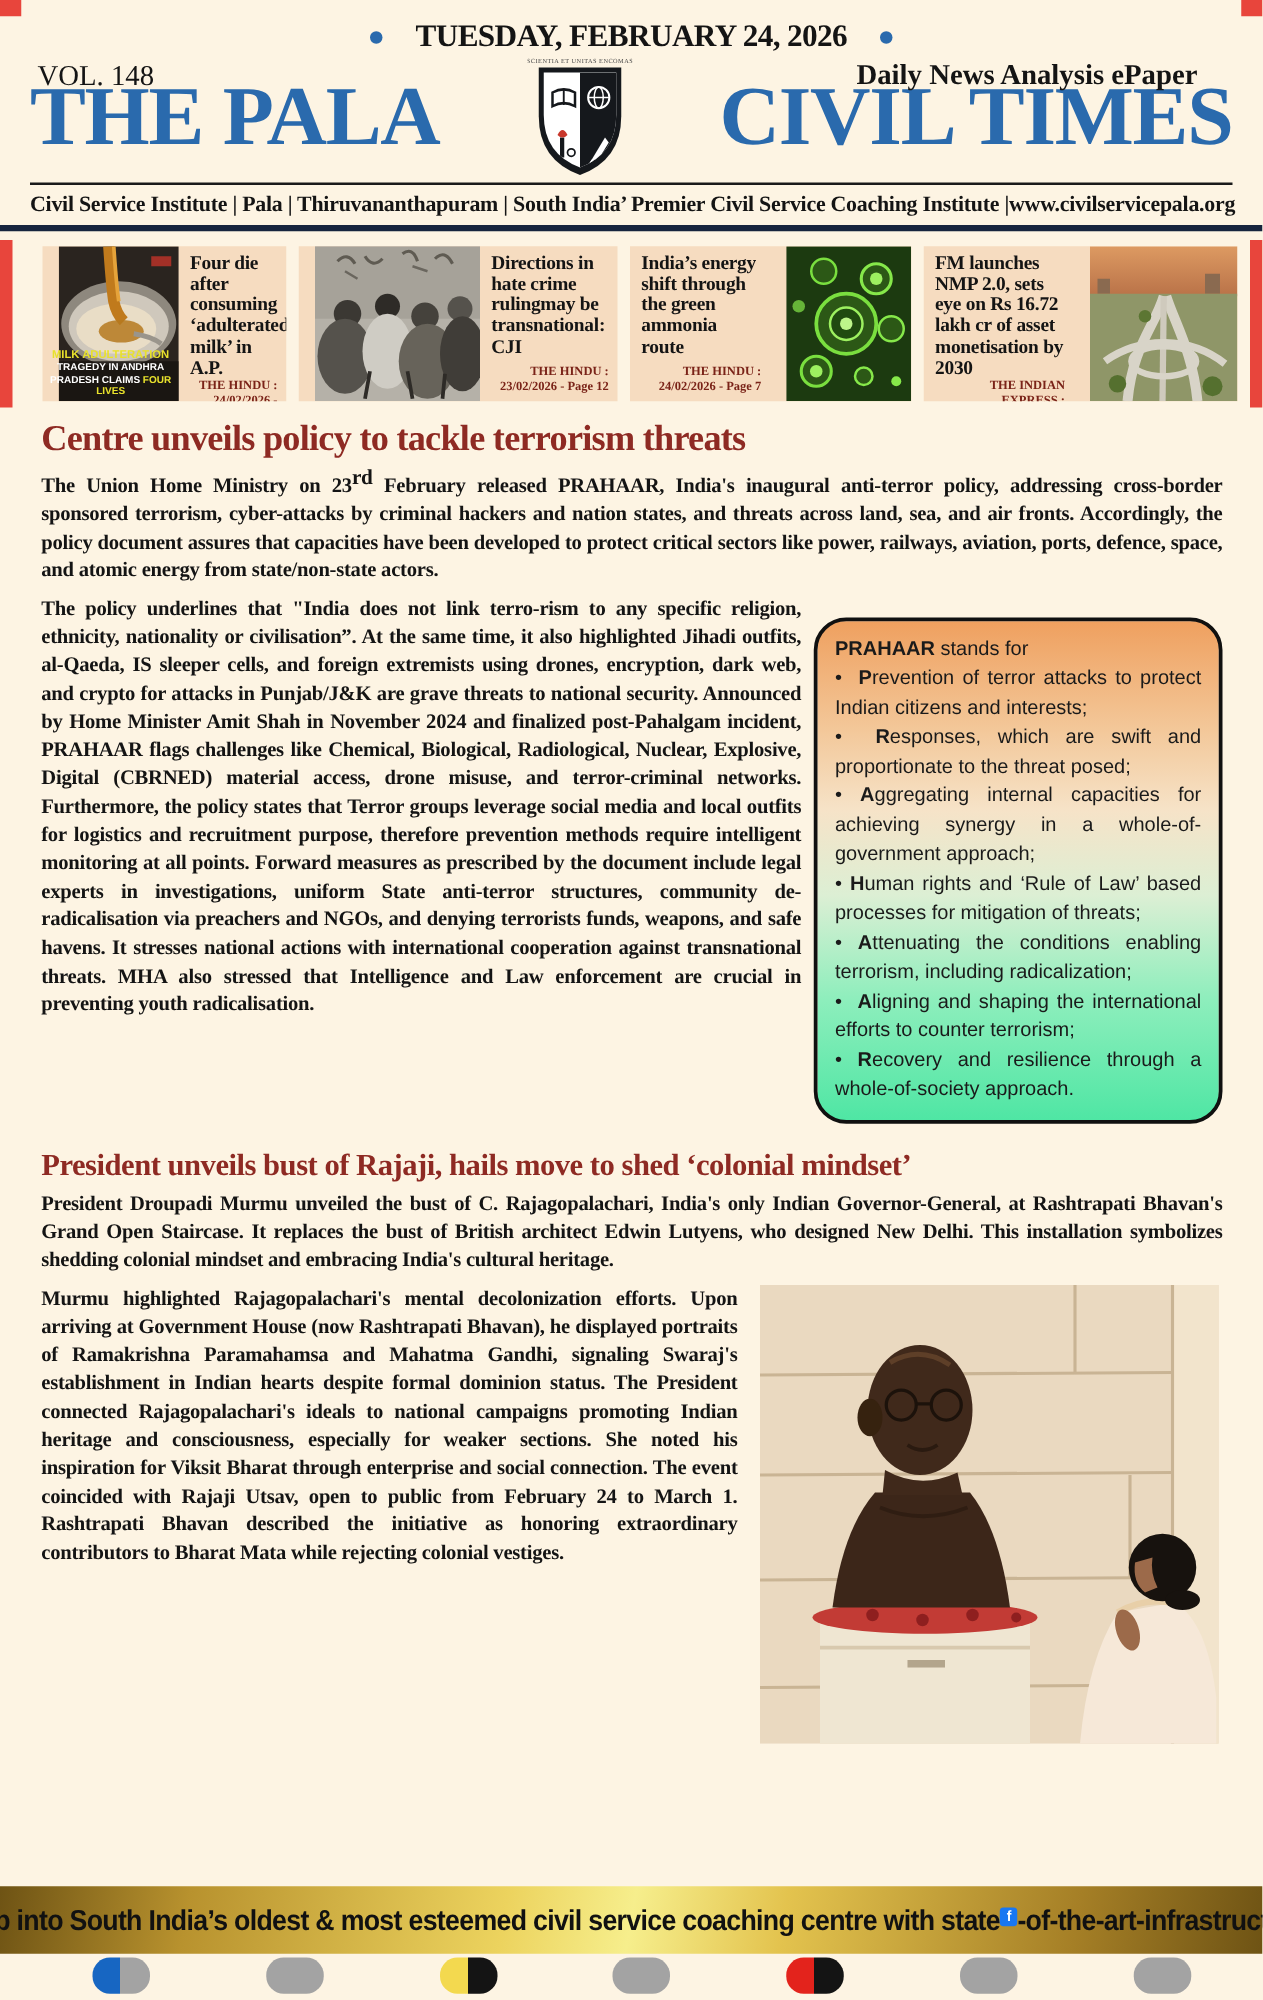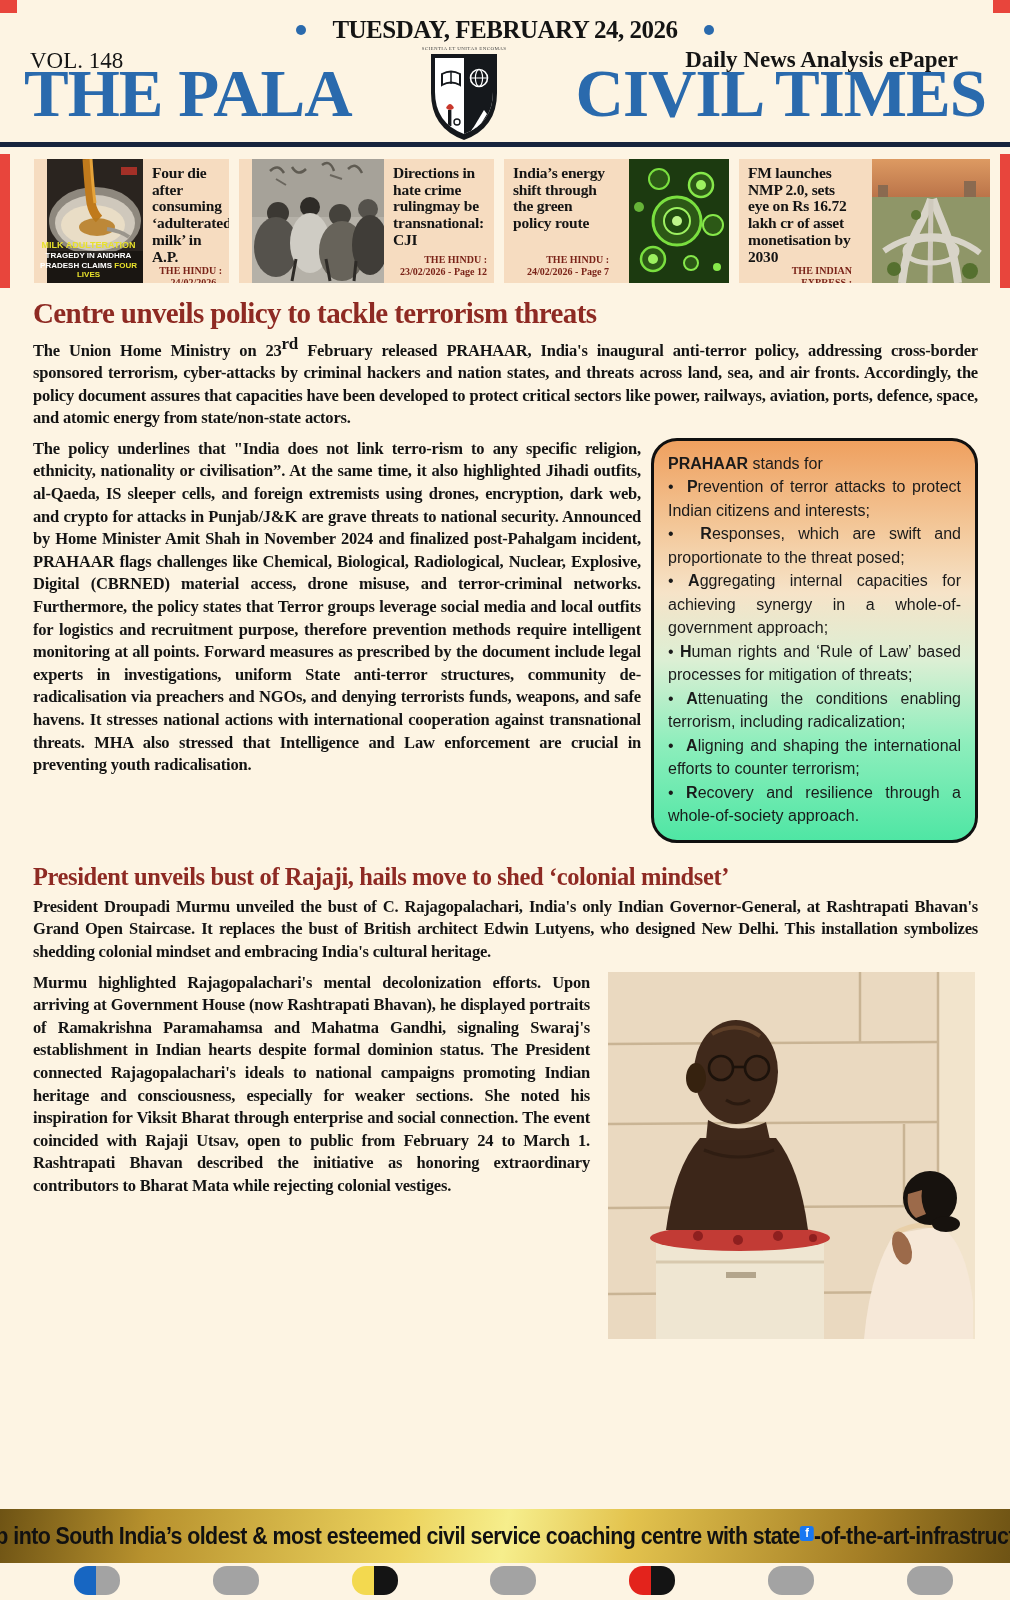--- a/index.html
+++ b/index.html
@@ -48,21 +48,21 @@
   h1.a1{color:#8e2a23;font-size:29px;margin:9px 0 3px;letter-spacing:-0.6px;font-weight:700;}
   h2.a2{color:#8e2a23;font-size:24.5px;margin:20px 0 5px;letter-spacing:-0.4px;font-weight:700;}
   .bodytxt{font-size:16.5px;line-height:22.6px;font-weight:700;text-align:justify;letter-spacing:-0.2px;}
   p.lead{margin:0;}
   sup{font-size:17px;}
   .row1{display:flex;gap:10px;margin-top:8px;align-items:flex-start;}
   .colA{width:608px;flex:0 0 auto;}
   .pbox{flex:1;border:3px solid #101010;border-radius:26px;
         background:linear-gradient(180deg,#efa05f 0%,#f3c89a 22%,#f6e3c8 38%,#dcefd4 55%,#8deebc 76%,#4fe6a4 100%);
         font-family:"Liberation Sans",sans-serif;font-size:16px;line-height:23.5px;
-        padding:11px 14px 12px;text-align:justify;color:#1a1a1a;}
+        padding:11px 14px 12px;text-align:justify;color:#1a1a1a;margin-top:18px;}
   .pbox p{margin:0;}
   .row2{display:flex;gap:18px;margin-top:8px;align-items:flex-start;}
   .colB{width:557px;flex:0 0 auto;}
   .photo{width:367px;height:367px;flex:0 0 auto;}
   .photo svg{display:block;width:100%;height:100%;}
 
   
   .banner{position:absolute;left:0;right:0;top:1509px;height:54px;
           background:linear-gradient(100deg,#6e5314 0%,#b8922e 15%,#ecd35e 40%,#f6ee8c 50%,#e3c34e 62%,#a57f26 85%,#6e5314 100%);
           display:flex;align-items:center;justify-content:center;}
@@ -112,20 +112,21 @@
         <path d="M24,66 q4,-8 8,0 q-4,4 -8,0 z" fill="#c8372c"></path>
         <circle cx="35" cy="80" r="3" fill="none" stroke="#15181c" stroke-width="1.4"></circle>
 
         <path d="M50,88 L62,68 l3,4 L54,90 z" fill="#fff"></path>
         <line x1="48" y1="92" x2="52" y2="86" stroke="#fff" stroke-width="1.6"></line>
       </g>
     </svg>
     <span class="mh-txt">CIVIL TIMES</span>
   </div>
 
+  <div class="subbar">Civil Service Institute | Pala | Thiruvananthapuram | South India’ Premier Civil Service Coaching Institute |www.civilservicepala.org</div>
   <div class="rule-thick"></div>
 
   <div class="band">
     <div class="edge l"></div>
     <div class="edge r"></div>
 
     <div class="card c1">
       <div class="thumb t1">
         <svg viewBox="0 0 96 124" preserveAspectRatio="none">
           <rect width="96" height="124" fill="#2a241f"></rect>
@@ -176,21 +177,21 @@
         <h3>Directions in hate crime rulingmay be transnational: CJI</h3>
         <div class="src">
           <div>THE HINDU :</div>
           <div>23/02/2026 - Page 12</div>
         </div>
       </div>
     </div>
 
     <div class="card c3">
       <div class="ctext">
-        <h3>India’s energy shift through the green policy route</h3>
+        <h3>India’s energy shift through the green ammonia route</h3>
         <div class="src">
           <div>THE HINDU :</div>
           <div>24/02/2026 - Page 7</div>
         </div>
       </div>
       <div class="thumb t3">
         <svg viewBox="0 0 100 124" preserveAspectRatio="none">
           <rect width="100" height="124" fill="#1c3a10"></rect>
           <circle cx="30" cy="20" r="10" fill="#2c5816" stroke="#7adf3f" stroke-width="2"></circle>
           <circle cx="72" cy="26" r="12" fill="#2c5816" stroke="#86e84a" stroke-width="2.5"></circle>

